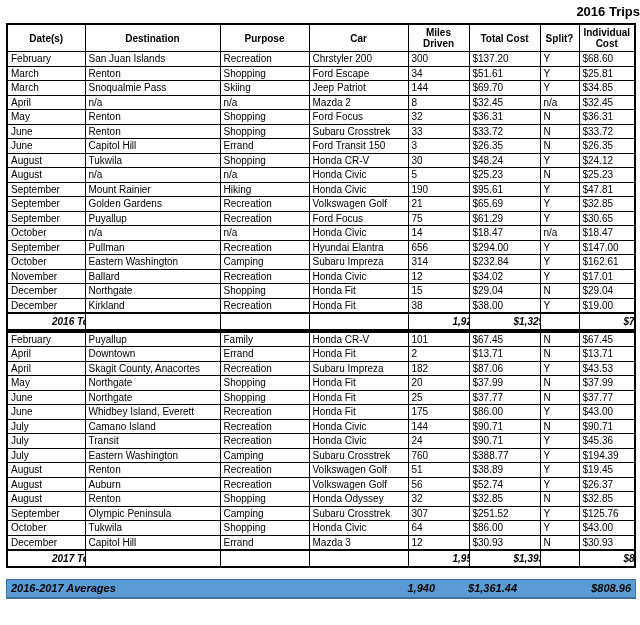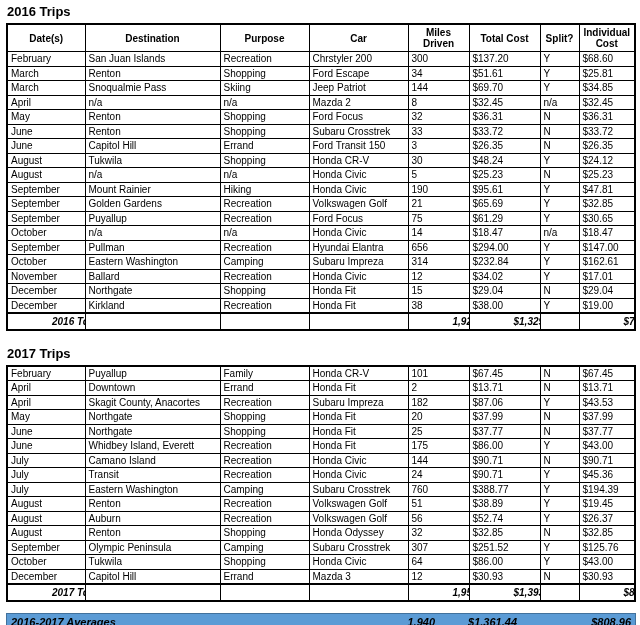--- a/index.html
+++ b/index.html
@@ -14,20 +14,21 @@
   }
   .page {
     padding: 3px 0 0 6px;
   }
   .section-title {
     font-size: 13px;
     font-weight: bold;
     margin: 16px 0 4px 1px;
     line-height: 14px;
     color: #000000;
+    text-align: right;
   }
   .section-title.first {
     margin-top: 2px;
   }
   table.trips {
     border-collapse: collapse;
     table-layout: fixed;
     width: 630px;
     border: 2px solid #000000;
   }
@@ -308,21 +309,20 @@
           <td></td>
           <td></td>
           <td>1,924</td>
           <td>$1,329.77</td>
           <td></td>
           <td>$765.67</td>
         </tr>
       </tbody>
     </table>
 
-  <div class="section-title">2017 Trips</div>
 
   <table class="trips" id="table-2017">
     <colgroup>
       <col class="c0">
         <col class="c1">
         <col class="c2">
         <col class="c3">
       <col class="c4">
         <col class="c5">
         <col class="c6">

